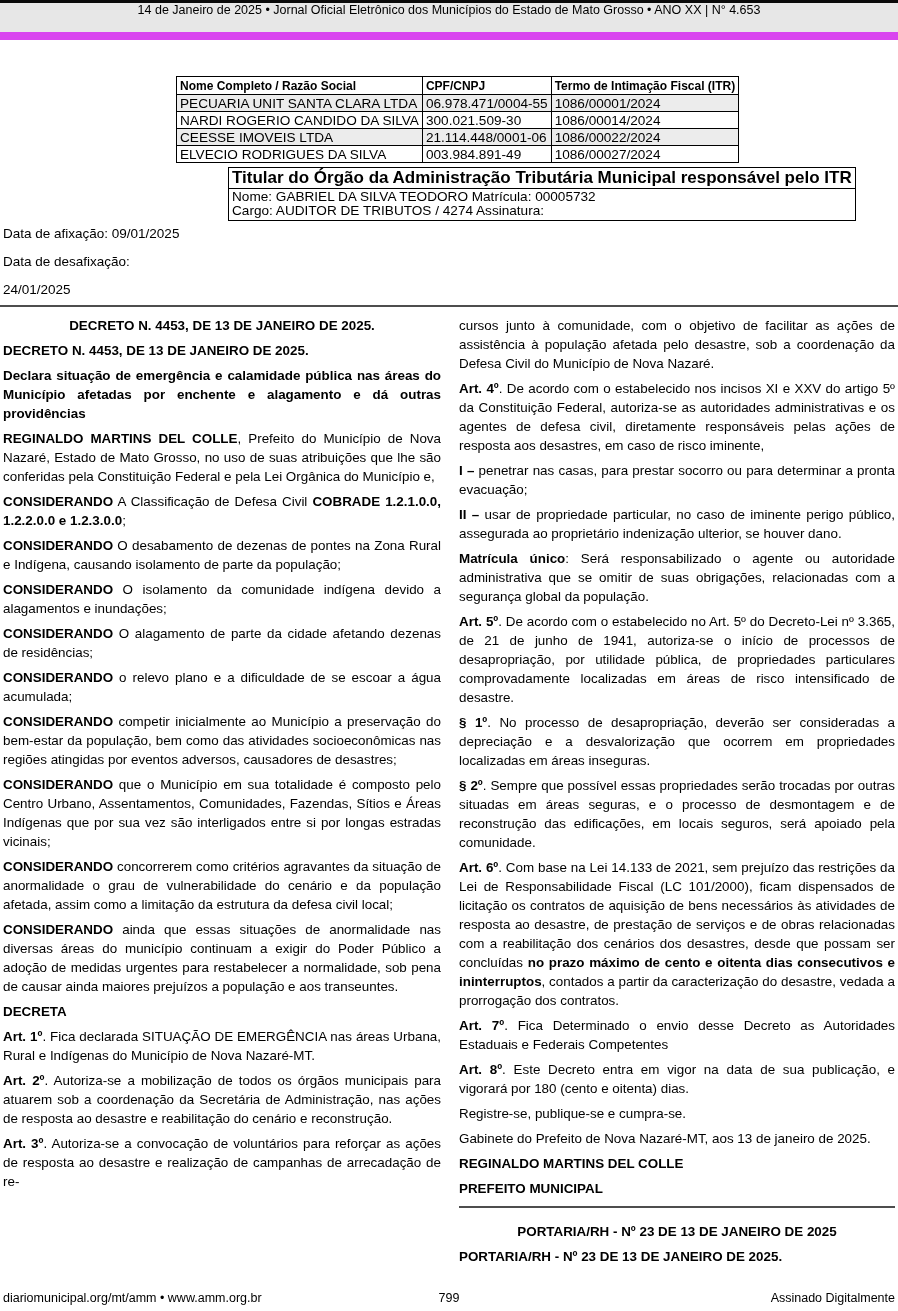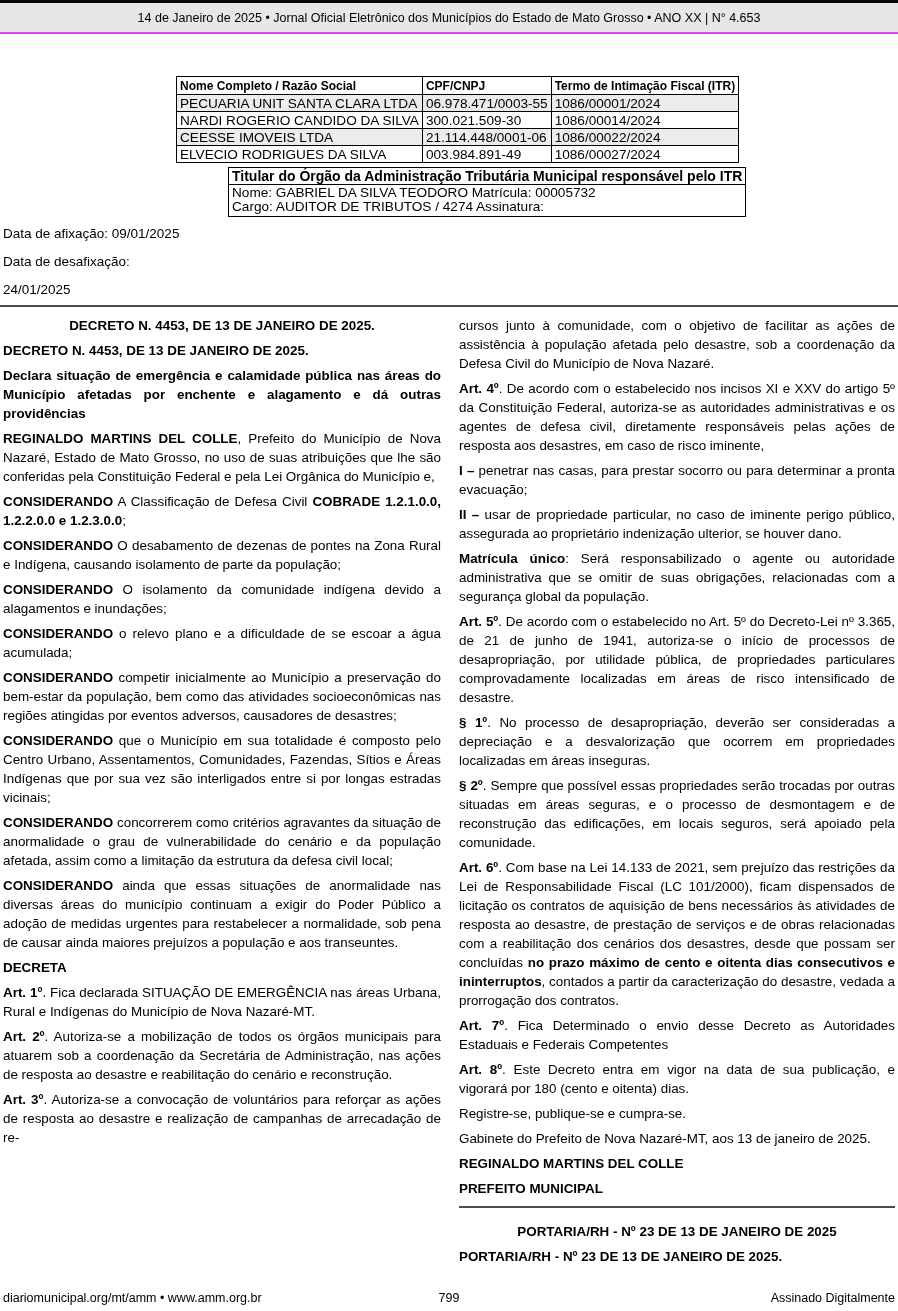--- a/index.html
+++ b/index.html
@@ -1,35 +1,35 @@
 <!DOCTYPE html>
 <html style="--masthead_bg: #e7e7e7; --alt_row_bg: #ececec; --divider: #4d4d4d; --column_rule: #9a9a9a; --border: #000000; --text: #000000;"><head>
 <meta charset="utf-8">
 <style>
   html,body{margin:0;padding:0;background:#fff;}
   .page{position:relative;width:898px;height:1311px;background:#fff;overflow:hidden;
         font-family:"Liberation Sans",sans-serif;color:var(--text,#000);}
   
   .masthead{position:absolute;top:0;left:0;right:0;height:29px;
             background:var(--masthead_bg,#e7e7e7);
-            border-top:3px solid #0a0a0a;border-bottom:2px solid #d946ef;
-            display:flex;align-items:center;justify-content:center;
+            border-top:3px solid #0a0a0a;border-bottom:8px solid #d946ef;
+            display:flex;align-items:flex-start;justify-content:center;
             font-size:12.5px;}
   
   .t1{position:absolute;top:76px;left:176px;border-collapse:collapse;table-layout:fixed;}
   .t1 th,.t1 td{border:1px solid var(--border,#000);padding:0 3px;overflow:hidden;white-space:nowrap;}
   .t1 th{font-size:12px;text-align:left;height:17px;font-weight:bold;background:#fff;}
   .t1 td{font-size:13.6px;height:16px;}
   .t1 th:nth-child(1),.t1 td:nth-child(1){width:238px;margin-left:12px;}
   .t1 th:nth-child(2),.t1 td:nth-child(2){width:114px;}
   .t1 th:nth-child(3),.t1 td:nth-child(3){width:172px;}
   .t1 tbody tr:nth-child(odd){background:var(--alt_row_bg,#ececec);}
   
   .t2{position:absolute;top:167px;left:228px;width:438px;border-collapse:collapse;}
-  .t2 th{border:1px solid var(--border,#000);font-size:14px;text-align:left;
+  .t2 th{border:1px solid var(--border,#000);font-size:17px;text-align:left;
          padding:0 3px;height:16px;font-weight:bold;white-space:nowrap;}
   .t2 td{border:1px solid var(--border,#000);font-size:13.6px;padding:1px 3px 2px;line-height:14px;}
   
   .dates{position:absolute;top:227px;left:3px;font-size:13.5px;}
   .dates p{margin:0 0 15px 0;line-height:13px;}
   
   .main-divider{position:absolute;top:305px;left:0;width:898px;height:2px;background:var(--divider,#4d4d4d);}
   
   .columns{position:absolute;top:316px;left:3px;width:892px;display:flex;align-items:flex-start;}
   .col{text-align:justify;font-size:13.4px;line-height:19px;}
@@ -59,21 +59,21 @@
     <thead>
         <tr>
           <th>Nome Completo / Razão Social</th>
           <th>CPF/CNPJ</th>
           <th>Termo de Intimação Fiscal (ITR)</th>
         </tr>
       </thead>
     <tbody>
         <tr>
           <td>PECUARIA UNIT SANTA CLARA LTDA</td>
-          <td>06.978.471/0003-55</td>
+          <td>06.978.471/0004-55</td>
           <td>1086/00001/2024</td>
         </tr>
         <tr>
           <td>NARDI ROGERIO CANDIDO DA SILVA</td>
           <td>300.021.509-30</td>
           <td>1086/00014/2024</td>
         </tr>
         <tr>
           <td>CEESSE IMOVEIS LTDA</td>
           <td>21.114.448/0001-06</td>
@@ -113,20 +113,21 @@
 
   <div class="columns">
     <div class="col left">
         <p class="center"><span class="b">DECRETO N. 4453, DE 13 DE JANEIRO DE 2025.</span></p>
         <p><span class="b">DECRETO N. 4453, DE 13 DE JANEIRO DE 2025.</span></p>
         <p><span class="b">Declara situação de emergência e calamidade pública nas áreas do Município afetadas por enchente e alagamento e dá outras providências</span></p>
         <p><span class="b">REGINALDO MARTINS DEL COLLE</span><span>, Prefeito do Município de Nova Nazaré, Estado de Mato Grosso, no uso de suas atribuições que lhe são conferidas pela Constituição Federal e pela Lei Orgânica do Município e,</span></p>
         <p><span class="b">CONSIDERANDO</span><span> A Classificação de Defesa Civil </span><span class="b">COBRADE 1.2.1.0.0, 1.2.2.0.0 e 1.2.3.0.0</span><span>;</span></p>
         <p><span class="b">CONSIDERANDO</span><span> O desabamento de dezenas de pontes na Zona Rural e Indígena, causando isolamento de parte da população;</span></p>
         <p><span class="b">CONSIDERANDO</span><span> O isolamento da comunidade indígena devido a alagamentos e inundações;</span></p>
+        <p><span class="b">CONSIDERANDO</span><span> O alagamento de parte da cidade afetando dezenas de residências;</span></p>
         <p><span class="b">CONSIDERANDO</span><span> o relevo plano e a dificuldade de se escoar a água acumulada;</span></p>
         <p><span class="b">CONSIDERANDO</span><span> competir inicialmente ao Município a preservação do bem-estar da população, bem como das atividades socioeconômicas nas regiões atingidas por eventos adversos, causadores de desastres;</span></p>
         <p><span class="b">CONSIDERANDO</span><span> que o Município em sua totalidade é composto pelo Centro Urbano, Assentamentos, Comunidades, Fazendas, Sítios e Áreas Indígenas que por sua vez são interligados entre si por longas estradas vicinais;</span></p>
         <p><span class="b">CONSIDERANDO</span><span> concorrerem como critérios agravantes da situação de anormalidade o grau de vulnerabilidade do cenário e da população afetada, assim como a limitação da estrutura da defesa civil local;</span></p>
         <p><span class="b">CONSIDERANDO</span><span> ainda que essas situações de anormalidade nas diversas áreas do município continuam a exigir do Poder Público a adoção de medidas urgentes para restabelecer a normalidade, sob pena de causar ainda maiores prejuízos a população e aos transeuntes.</span></p>
         <p><span class="b">DECRETA</span></p>
         <p><span class="b">Art. 1º</span><span>. Fica declarada SITUAÇÃO DE EMERGÊNCIA nas áreas Urbana, Rural e Indígenas do Município de Nova Nazaré-MT.</span></p>
         <p><span class="b">Art. 2º</span><span>. Autoriza-se a mobilização de todos os órgãos municipais para atuarem sob a coordenação da Secretária de Administração, nas ações de resposta ao desastre e reabilitação do cenário e reconstrução.</span></p>
         <p><span class="b">Art. 3º</span><span>. Autoriza-se a convocação de voluntários para reforçar as ações de resposta ao desastre e realização de campanhas de arrecadação de re-</span></p>
       </div>

